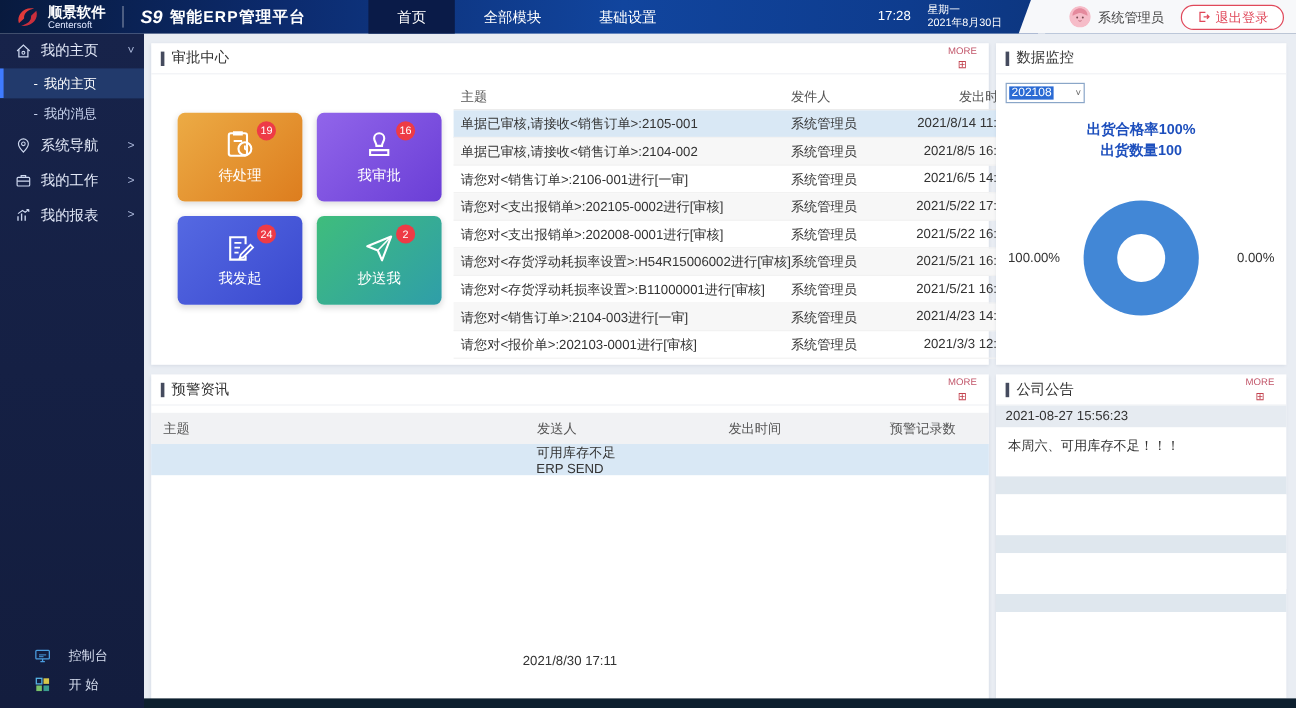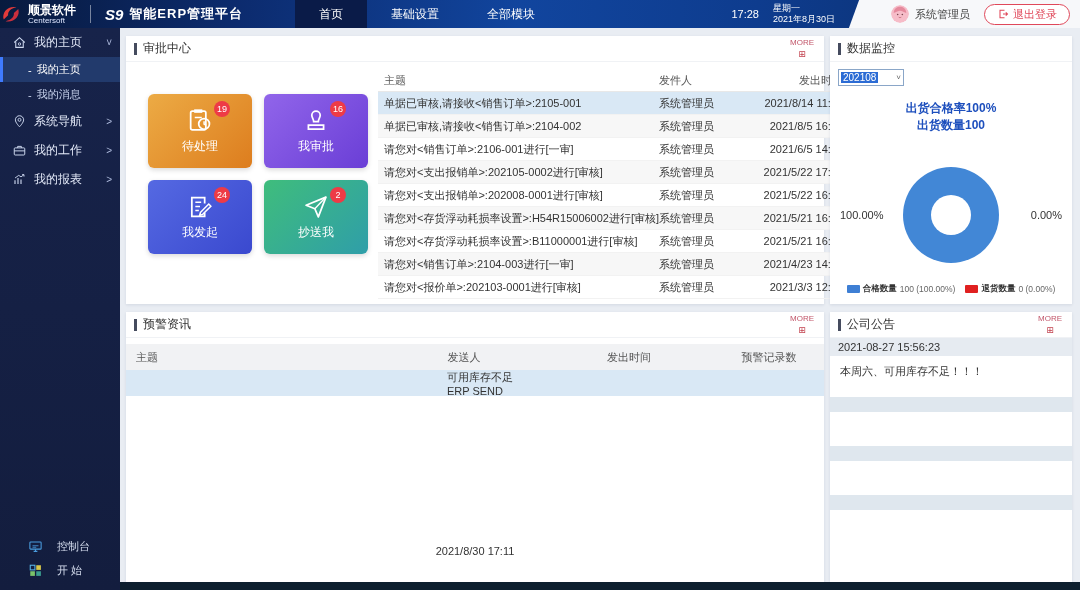--- a/index.html
+++ b/index.html
@@ -3,21 +3,21 @@
 <meta charset="utf-8">
 <style>
   * { margin:0; padding:0; box-sizing:border-box; }
   html,body { width:1080px; height:590px; overflow:hidden; background:#e9edf3;
               font-family:"Liberation Sans","DejaVu Sans",sans-serif; }
 
   
   .topbar { position:absolute; left:0; top:0; width:1080px; height:28px;
             background:linear-gradient(95deg,#081a3e 0%,#0c2b6e 22%,#11459e 48%,#0e3c8e 70%,#0a2c66 100%);
             display:flex; align-items:center; z-index:20; }
-  .brand { display:flex; align-items:center; gap:6px; padding-left:0; }
+  .brand { display:flex; align-items:center; gap:6px; padding-left:12px; }
   .brand-name { color:#fff; font-size:12px; font-weight:bold; line-height:12px; }
   .brand-sub { color:#dfe7ff; font-size:8px; line-height:9px; }
   .brand-divider { width:1px; height:18px; background:rgba(255,255,255,.45); margin:0 8px; }
   .s9 { color:#fff; font-size:15px; font-weight:bold; font-style:italic; letter-spacing:0; }
   .product { color:#fff; font-size:13px; font-weight:bold; letter-spacing:1px; }
   .nav { display:flex; height:28px; margin-left:52px; }
   .nav-tab { color:#fff; font-size:12px; padding:0 24px; line-height:28px; cursor:pointer; }
   .nav-tab.active { background:#0a1b48; }
   .top-right { position:absolute; right:0; top:0; height:28px; display:flex; align-items:center; }
   .clock { color:#fff; font-size:11px; margin-right:14px; }
@@ -144,22 +144,22 @@
     <div>
       <div class="brand-name">顺景软件</div>
       <div class="brand-sub">Centersoft</div>
     </div>
     <div class="brand-divider"></div>
     <span class="s9">S9</span>
     <span class="product">智能ERP管理平台</span>
   </div>
   <div class="nav">
     <div class="nav-tab active">首页</div>
+    <div class="nav-tab">全部模块</div>
     <div class="nav-tab">基础设置</div>
-    <div class="nav-tab">全部模块</div>
   </div>
   <div class="top-right">
     <span class="clock">17:28</span>
     <div class="datebox">
       <div>星期一</div>
       <div>2021年8月30日</div>
     </div>
     <div class="top-white">
       <svg class="avatar" viewBox="0 0 20 20">
         <circle cx="10" cy="10" r="10" fill="#f6bcc8"></circle>
@@ -395,32 +395,20 @@
   </div>
   <div class="headline">
     <div>出货合格率100%</div>
     <div>出货数量100</div>
   </div>
   <div class="donut-wrap">
     <span class="dlabel left">100.00%</span>
     <div class="donut"></div>
     <span class="dlabel right">0.00%</span>
   </div>
-  <div class="legend">
-    <span class="lg">
-      <span class="sw sw-blue"></span>
-      <b>合格数量</b>
-      <span>100 (100.00%)</span>
-    </span>
-    <span class="lg">
-      <span class="sw sw-red"></span>
-      <b>退货数量</b>
-      <span>0 (0.00%)</span>
-    </span>
-  </div>
 </div>
 
 <div class="panel p-notice">
   <div class="phead">
     <div class="ptitle">
       <span class="paccent"></span>
       <span>公司公告</span>
     </div>
     <div class="more">
       <span>MORE</span>

